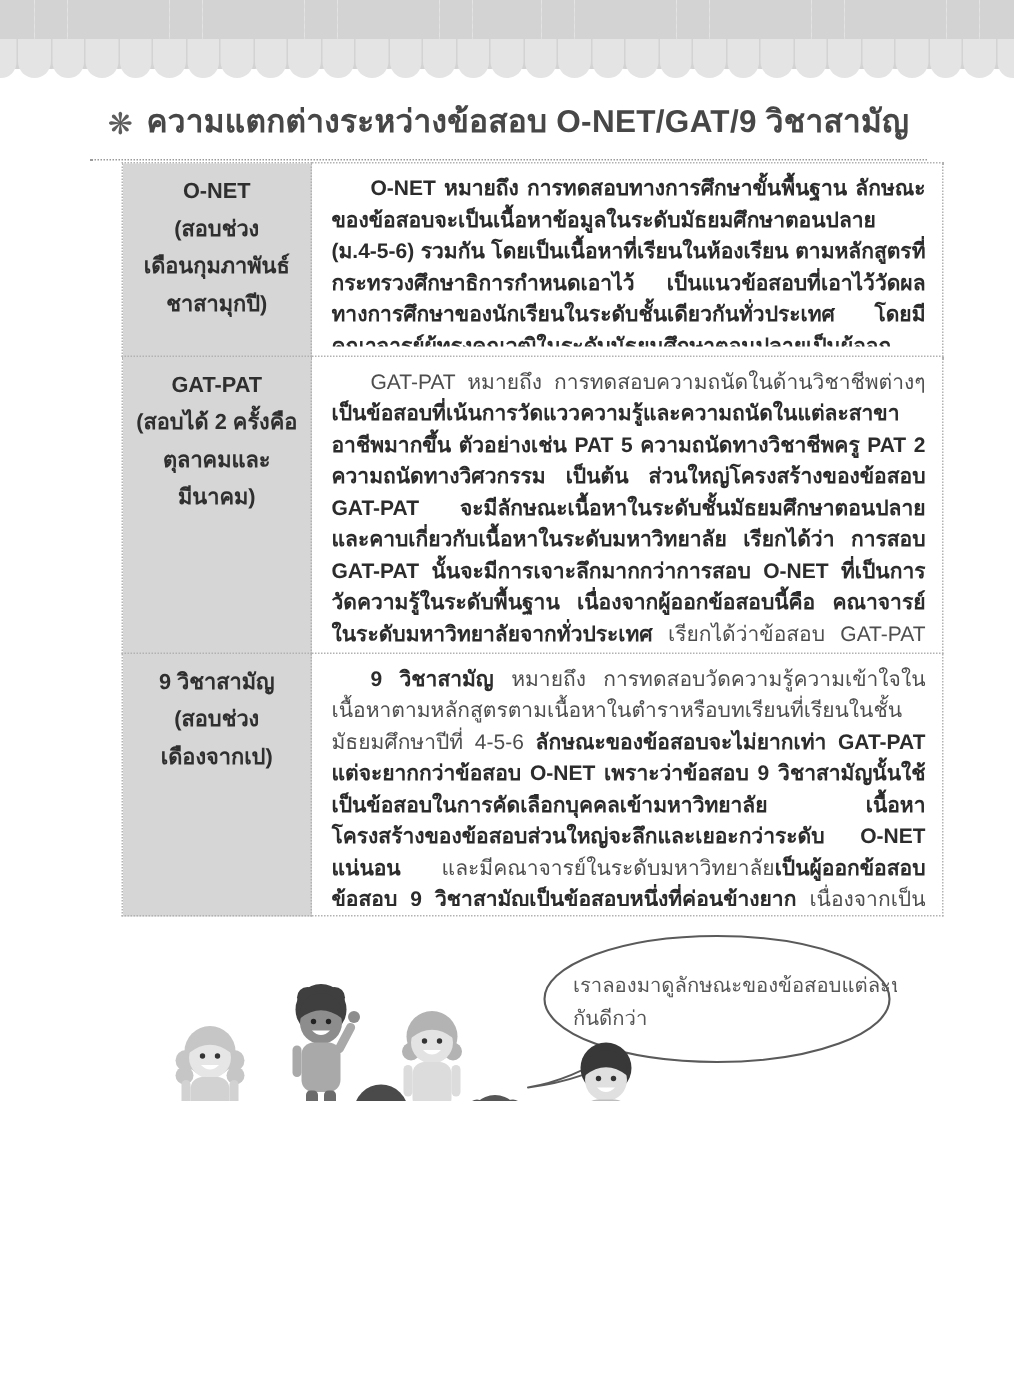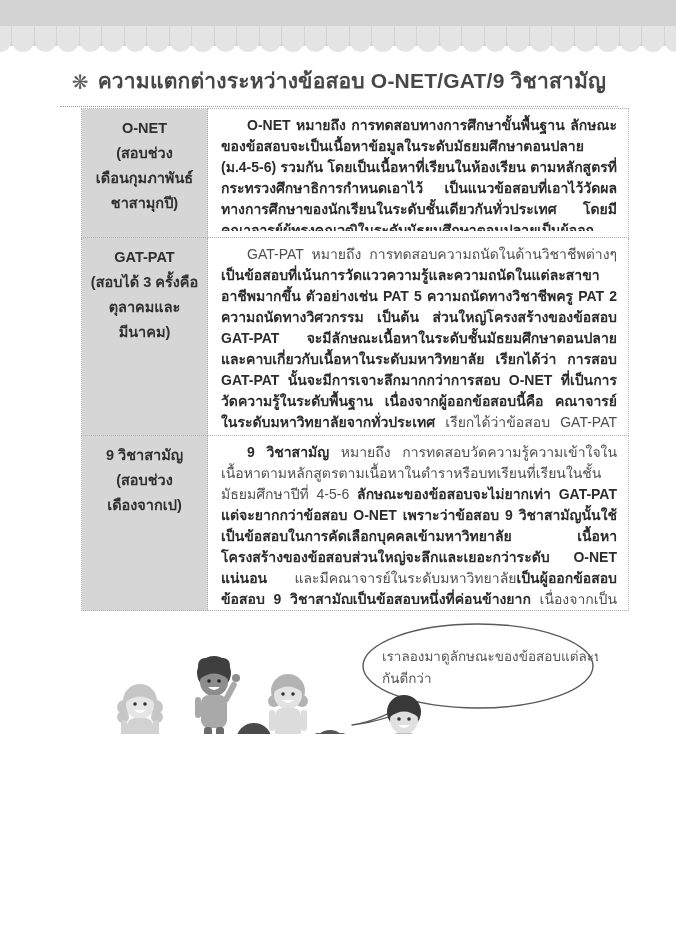--- a/index.html
+++ b/index.html
@@ -150,21 +150,21 @@
             <div>เดือนกุมภาพันธ์</div>
             <div>ชาสามุกปี)</div>
           </th>
       <td>
         <div class="cell-text"><span class="b">O-NET หมายถึง การทดสอบทางการศึกษาขั้นพื้นฐาน ลักษณะของข้อสอบจะเป็นเนื้อหาข้อมูลในระดับมัธยมศึกษาตอนปลาย (ม.4-5-6) รวมกัน โดยเป็นเนื้อหาที่เรียนในห้องเรียน ตามหลักสูตรที่กระทรวงศึกษาธิการกำหนดเอาไว้ เป็นแนวข้อสอบที่เอาไว้วัดผลทางการศึกษาของนักเรียนในระดับชั้นเดียวกันทั่วประเทศ โดยมีคณาจารย์ผู้ทรงคุณวุฒิในระดับมัธยมศึกษาตอนปลายเป็นผู้ออกข้อสอบ </span></div>
       </td>
     </tr>
     <tr class="r2">
       <th>
             <div>GAT-PAT</div>
-            <div>(สอบได้ 3 ครั้งคือ</div>
+            <div>(สอบได้ 2 ครั้งคือ</div>
             <div>ตุลาคมและมีนาคม)</div>
           </th>
       <td>
         <div class="cell-text"><span>GAT-PAT หมายถึง การทดสอบความถนัดในด้านวิชาชีพต่างๆ </span><span class="b">เป็นข้อสอบที่เน้นการวัดแววความรู้และความถนัดในแต่ละสาขาอาชีพมากขึ้น ตัวอย่างเช่น PAT 5 ความถนัดทางวิชาชีพครู PAT 2 ความถนัดทางวิศวกรรม เป็นต้น ส่วนใหญ่โครงสร้างของข้อสอบ GAT-PAT จะมีลักษณะเนื้อหาในระดับชั้นมัธยมศึกษาตอนปลายและคาบเกี่ยวกับเนื้อหาในระดับมหาวิทยาลัย เรียกได้ว่า การสอบ GAT-PAT นั้นจะมีการเจาะลึกมากกว่าการสอบ O-NET ที่เป็นการวัดความรู้ในระดับพื้นฐาน เนื่องจากผู้ออกข้อสอบนี้คือ คณาจารย์ในระดับมหาวิทยาลัยจากทั่วประเทศ </span><span>เรียกได้ว่าข้อสอบ GAT-PAT นั้นเป็นข้อสอบที่ยาก !! แต่หากผ่านการฝึกฝนทำข้อสอบเก่าๆ มาบ้างก็สามารถเดาทางข้อสอบได้ไม่ยากเกินความสามารถ</span></div>
       </td>
     </tr>
     <tr class="r3">
       <th>
             <div>9 วิชาสามัญ</div>
             <div>(สอบช่วง</div>

